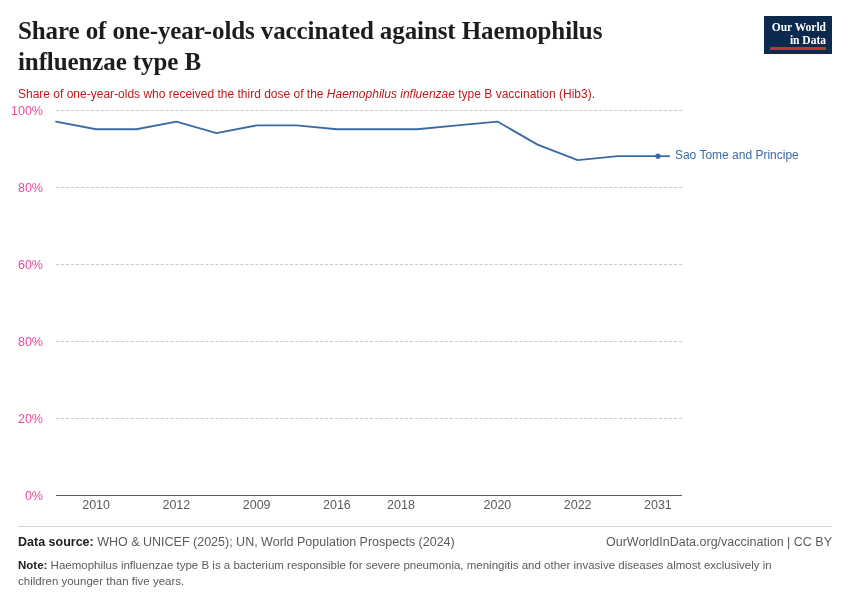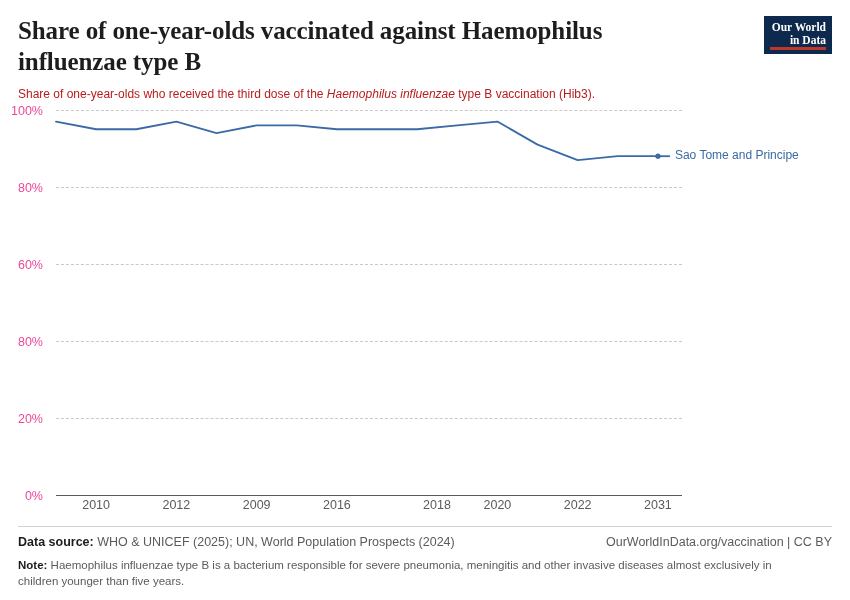--- a/index.html
+++ b/index.html
@@ -212,21 +212,21 @@
           <polyline points="0,11.550000000000011 40.12820512820536,19.25 80.25641025641072,19.25 120.38461538461608,11.550000000000011 160.51282051282143,23.100000000000023 200.6410256410268,15.400000000000034 240.76923076923217,15.400000000000034 280.89743589743756,19.25 321.02564102564287,19.25 361.1538461538483,19.25 401.2820512820536,15.400000000000034 441.410256410259,11.550000000000011 481.53846153846433,34.64999999999998 521.6666666666697,50.05000000000001 561.7948717948751,46.19999999999999 601.9230769230804,46.19999999999999" fill="none" stroke="#3a6ba5" stroke-width="1.8" stroke-linejoin="round" stroke-linecap="round"></polyline>
           <line x1="601.9230769230804" y1="46.19999999999999" x2="613.9230769230804" y2="46.19999999999999" stroke="#3a6ba5" stroke-width="1.8"></line>
           <circle cx="601.9230769230804" cy="46.19999999999999" r="2.6" fill="#3a6ba5"></circle>
         </svg>
       </div>
     <div class="xaxis-labels" id="xaxis">
         <div class="xlabel" style="left: 40.1282px;">2010</div>
         <div class="xlabel" style="left: 120.385px;">2012</div>
         <div class="xlabel" style="left: 200.641px;">2009</div>
         <div class="xlabel" style="left: 280.897px;">2016</div>
-        <div class="xlabel" style="left: 381px;">2018</div>
+        <div class="xlabel" style="left: 345px;">2018</div>
         <div class="xlabel" style="left: 441.41px;">2020</div>
         <div class="xlabel" style="left: 521.667px;">2022</div>
         <div class="xlabel" style="left: 601.923px;">2031</div>
       </div>
   </div>
 
   <div class="footer">
     <div class="footer-rule"></div>
     <div class="footer-row">
       <div class="left"><b>Data source:</b><span> WHO &amp; UNICEF (2025); UN, World Population Prospects (2024)</span></div>

